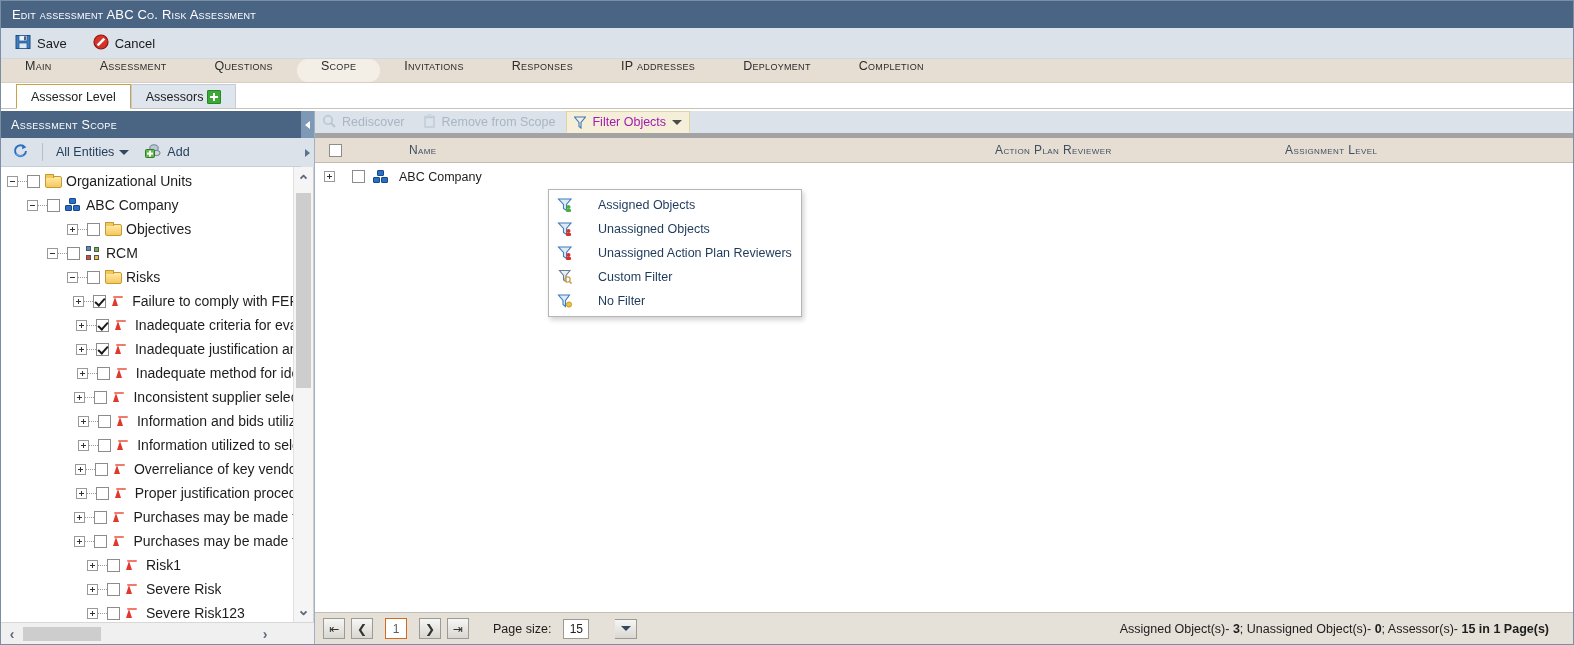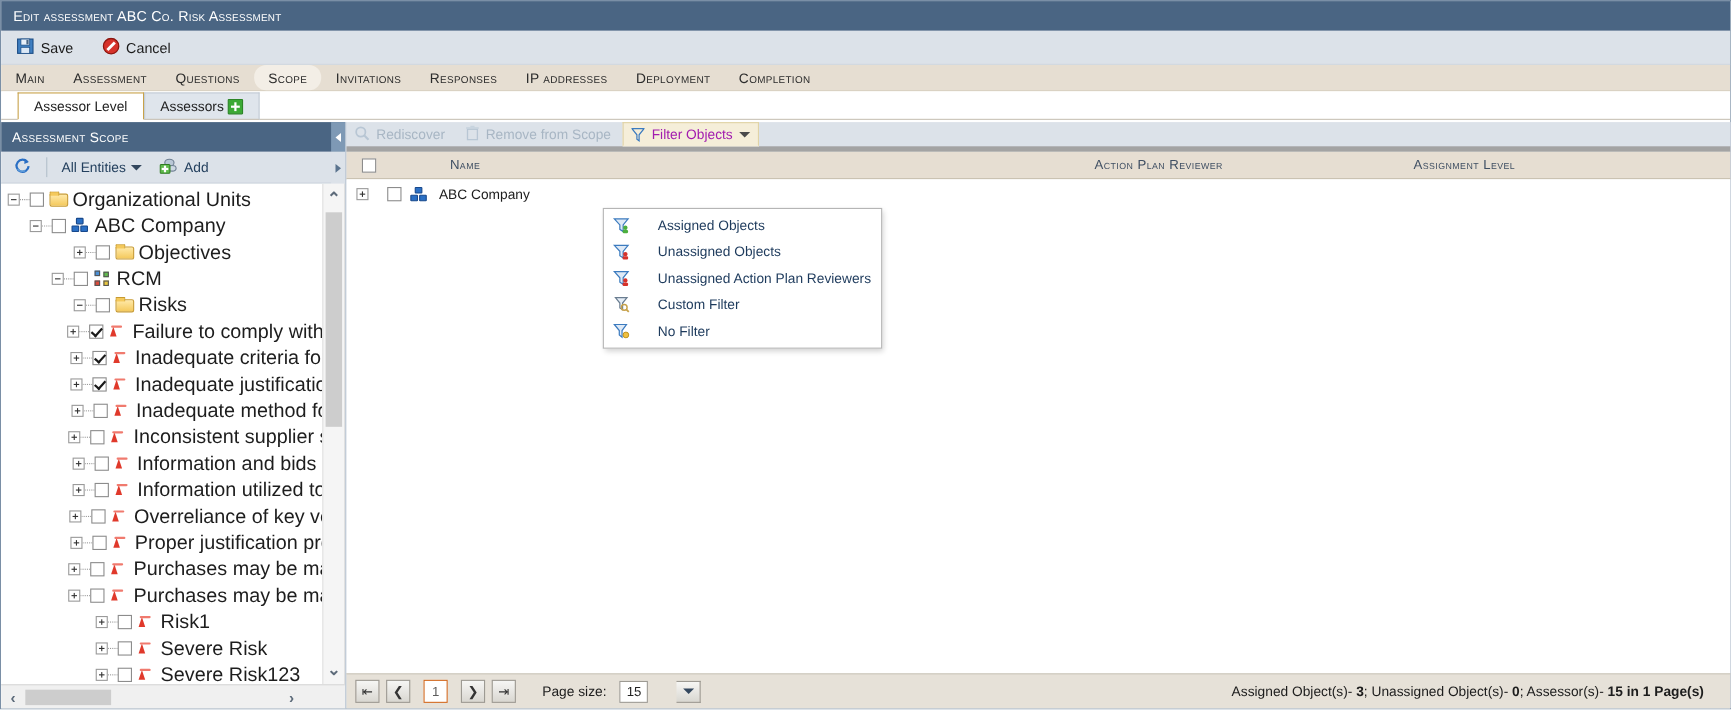--- a/index.html
+++ b/index.html
@@ -50,22 +50,22 @@
   
   .menustrip {
     height: 24px;
     background: #e6ded2;
     display: flex;
     align-items: stretch;
     font-size: 12.5px;
     border-bottom: 1px solid #d8cfc0;
   }
   .menuitem {
-    display: flex; align-items: center;
-    padding: 0 13px;
+    display: flex; align-items: flex-start;
+    padding: 0 24px;
     color: #2b2b2b;
     font-variant: small-caps;
     letter-spacing: .3px;
     cursor: pointer;
   }
   .menuitem.active { background: #f3eee6; border-radius: 11px; }
 
   
   .subtabs {
     height: 26px;
@@ -195,21 +195,21 @@
   }
   .tree {
     position: absolute;
     top: 0; left: 0; right: 20px; bottom: 0;
     overflow: hidden;
     padding-top: 2px;
   }
   .tnode {
     height: 24px;
     display: flex; align-items: center;
-    font-size: 18px;
+    font-size: 14px;
     color: #1d1d1d;
     white-space: nowrap;
     position: relative;
   }
   .indent { display: inline-block; }
   .expander {
     width: 11px; height: 11px;
     border: 1px solid #9a9a9a;
     background: #fff;
     position: relative;

